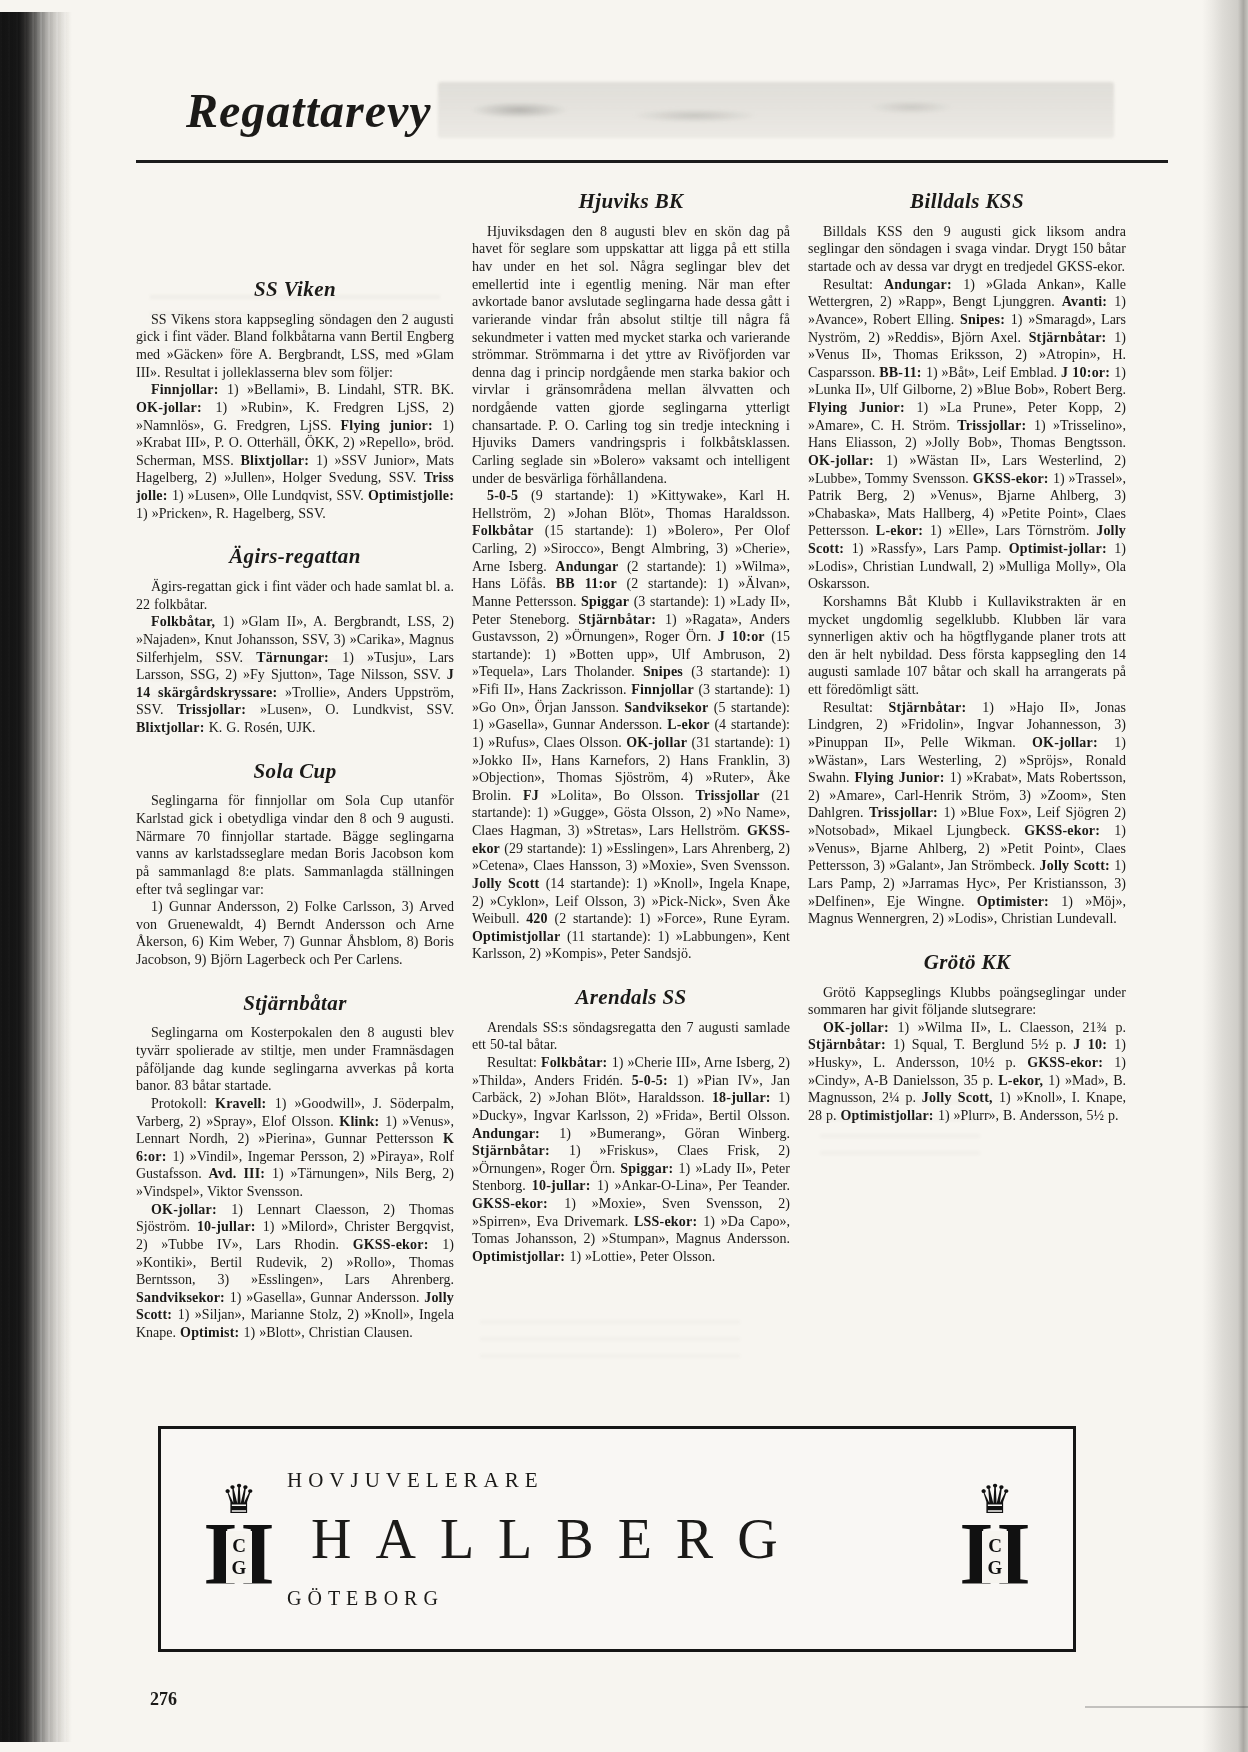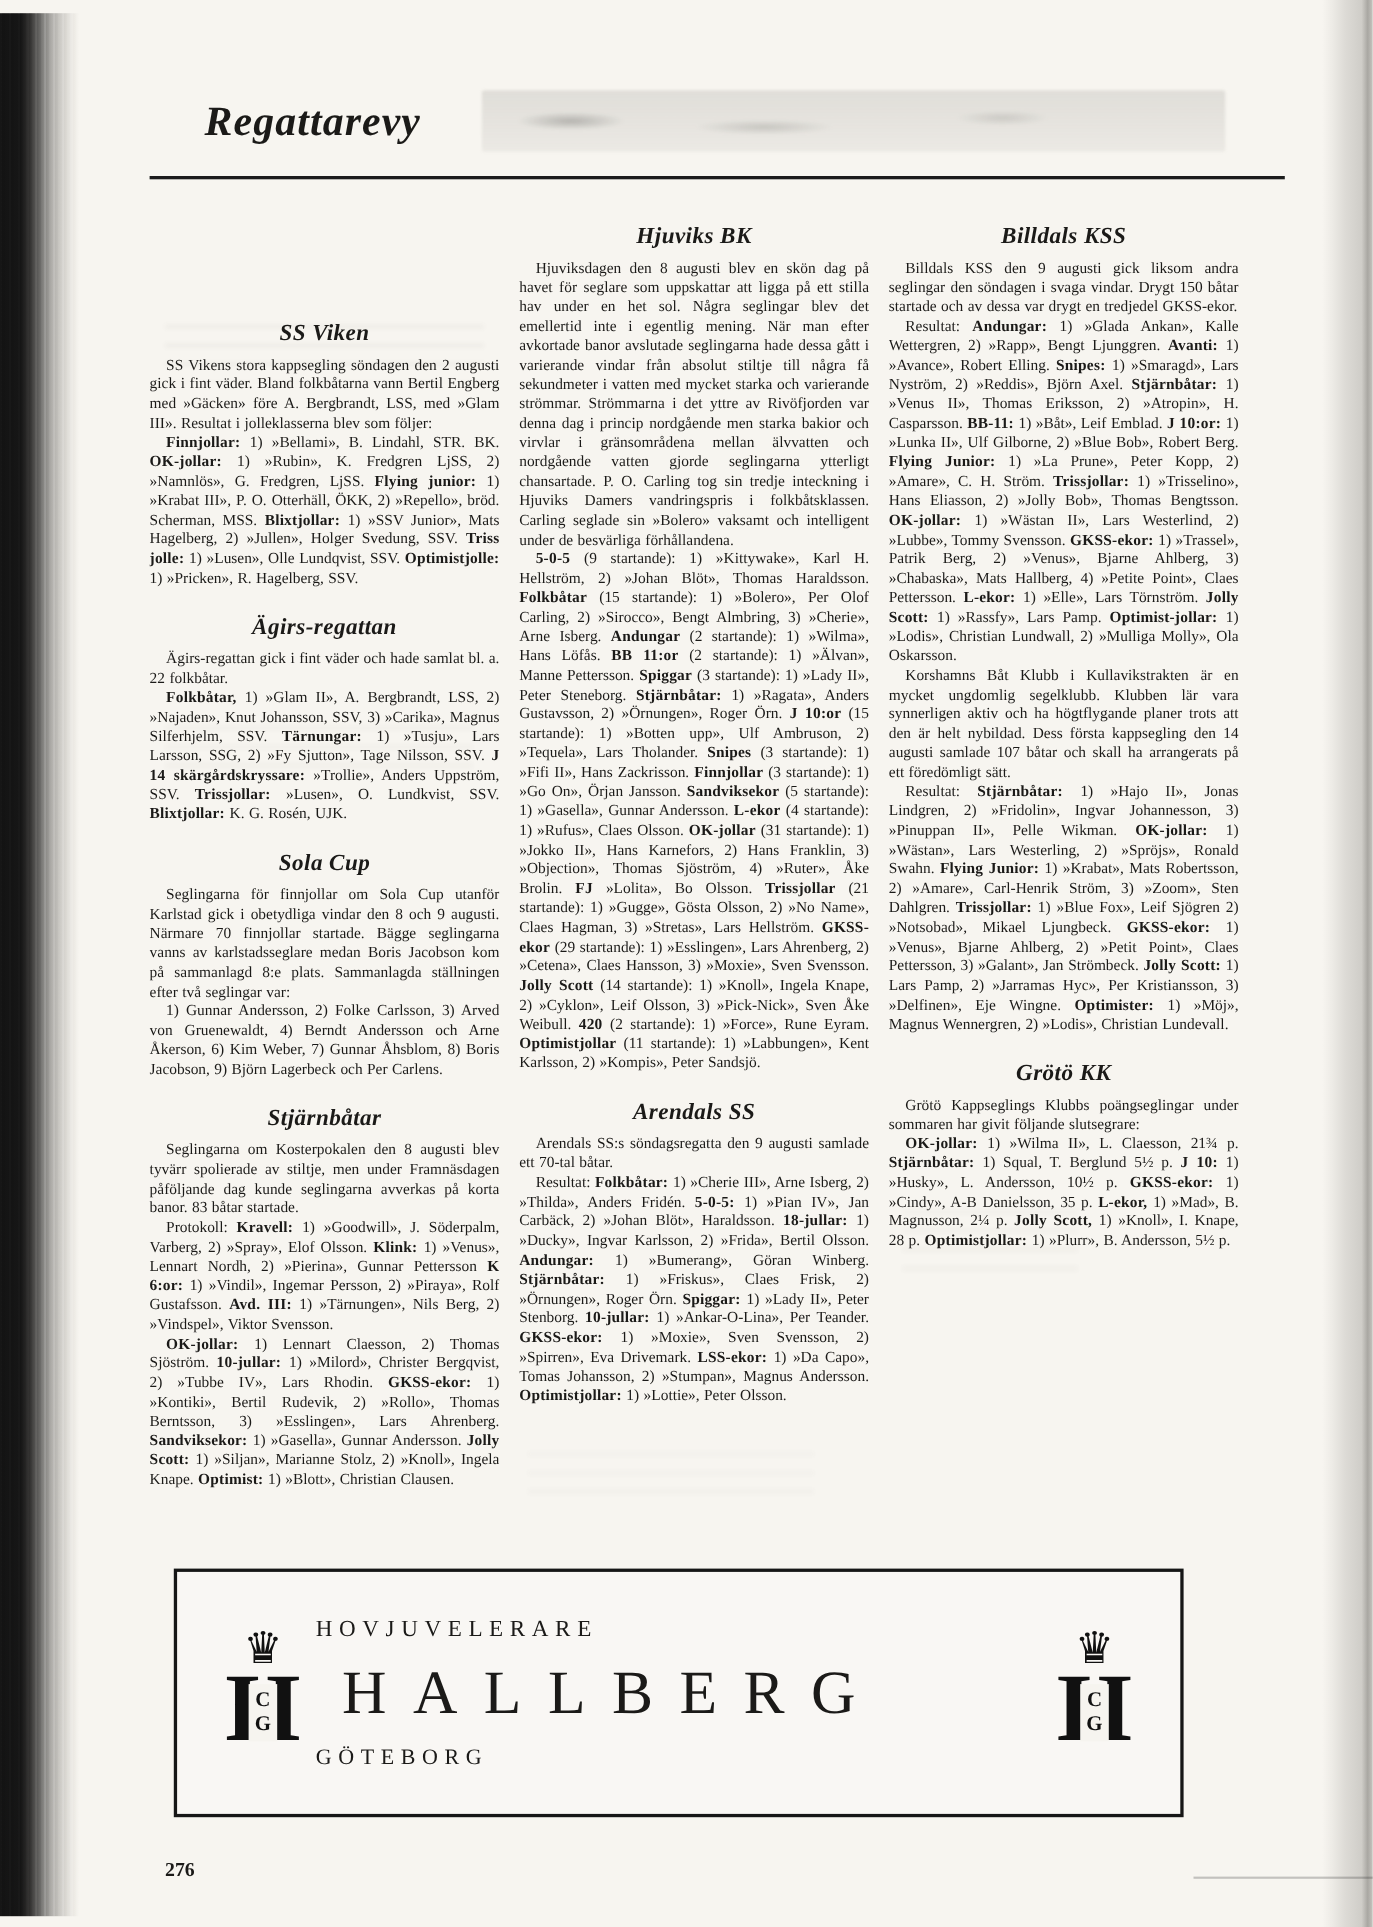--- a/index.html
+++ b/index.html
@@ -40,31 +40,31 @@
   }
   .ghost-patch{
     position:absolute;
     background:repeating-linear-gradient(180deg,rgba(100,98,92,.10) 0 4px,transparent 4px 17px);
     filter:blur(1.8px);
   }
   
   .content{position:absolute;left:136px;top:58px;width:990px;}
   h1.page-title{
     margin:14px 0 0 50px;font-style:italic;font-weight:bold;
-    font-size:38px;line-height:78px;letter-spacing:1px;
+    font-size:48px;line-height:78px;letter-spacing:1px;
   }
   .title-rule{width:1032px;height:3px;background:#1c1c1c;margin-top:10px;}
   .cols{display:flex;gap:18px;margin-top:22px;height:1192px;overflow:hidden;}
   .col{width:318px;overflow:hidden;}
   .col-first{padding-top:88px;}
   h2.sec-h{
     font-size:21px;font-weight:bold;font-style:italic;text-align:center;
     margin:22px 0 9px;white-space:pre-line;line-height:1.18;letter-spacing:.4px;
   }
-  .col > h2.sec-h:first-child{margin-top:17px;}
+  .col > h2.sec-h:first-child{margin-top:4px;}
   p.para{
     margin:0;font-size:14px;line-height:1.26;text-align:justify;
     text-indent:15px;word-spacing:.5px;
   }
   p.para strong{letter-spacing:.2px;}
   
   .ad-box{
     position:absolute;left:158px;top:1426px;width:918px;height:226px;
     border:3px solid #161616;display:flex;align-items:center;
     padding:0 30px;box-sizing:border-box;background:rgba(255,255,255,.25);
@@ -116,21 +116,21 @@
         <h2 class="sec-h">Stjärnbåtar</h2>
         <p class="para"><span>Seglingarna om Kosterpokalen den 8 augusti blev tyvärr spolierade av stiltje, men under Framnäsdagen påföljande dag kunde seglingarna avverkas på korta banor. 83 båtar startade.</span></p>
         <p class="para"><span>Protokoll: </span><strong>Kravell: </strong><span>1) »Goodwill», J. Söderpalm, Varberg, 2) »Spray», Elof Olsson. </span><strong>Klink: </strong><span>1) »Venus», Lennart Nordh, 2) »Pierina», Gunnar Pettersson </span><strong>K 6:or: </strong><span>1) »Vindil», Ingemar Persson, 2) »Piraya», Rolf Gustafsson. </span><strong>Avd. III: </strong><span>1) »Tärnungen», Nils Berg, 2) »Vindspel», Viktor Svensson.</span></p>
         <p class="para"><strong>OK-jollar: </strong><span>1) Lennart Claesson, 2) Thomas Sjöström. </span><strong>10-jullar: </strong><span>1) »Milord», Christer Bergqvist, 2) »Tubbe IV», Lars Rhodin. </span><strong>GKSS-ekor: </strong><span>1) »Kontiki», Bertil Rudevik, 2) »Rollo», Thomas Berntsson, 3) »Esslingen», Lars Ahrenberg. </span><strong>Sandviksekor: </strong><span>1) »Gasella», Gunnar Andersson. </span><strong>Jolly Scott: </strong><span>1) »Siljan», Marianne Stolz, 2) »Knoll», Ingela Knape. </span><strong>Optimist: </strong><span>1) »Blott», Christian Clausen.</span></p>
       </div>
     <div class="col">
         <h2 class="sec-h">Hjuviks BK</h2>
         <p class="para"><span>Hjuviksdagen den 8 augusti blev en skön dag på havet för seglare som uppskattar att ligga på ett stilla hav under en het sol. Några seglingar blev det emellertid inte i egentlig mening. När man efter avkortade banor avslutade seglingarna hade dessa gått i varierande vindar från absolut stiltje till några få sekundmeter i vatten med mycket starka och varierande strömmar. Strömmarna i det yttre av Rivöfjorden var denna dag i princip nordgående men starka bakior och virvlar i gränsområdena mellan älvvatten och nordgående vatten gjorde seglingarna ytterligt chansartade. P. O. Carling tog sin tredje inteckning i Hjuviks Damers vandringspris i folkbåtsklassen. Carling seglade sin »Bolero» vaksamt och intelligent under de besvärliga förhållandena.</span></p>
         <p class="para"><strong>5-0-5 </strong><span>(9 startande): 1) »Kittywake», Karl H. Hellström, 2) »Johan Blöt», Thomas Haraldsson. </span><strong>Folkbåtar </strong><span>(15 startande): 1) »Bolero», Per Olof Carling, 2) »Sirocco», Bengt Almbring, 3) »Cherie», Arne Isberg. </span><strong>Andungar </strong><span>(2 startande): 1) »Wilma», Hans Löfås. </span><strong>BB 11:or </strong><span>(2 startande): 1) »Älvan», Manne Pettersson. </span><strong>Spiggar </strong><span>(3 startande): 1) »Lady II», Peter Steneborg. </span><strong>Stjärnbåtar: </strong><span>1) »Ragata», Anders Gustavsson, 2) »Örnungen», Roger Örn. </span><strong>J 10:or </strong><span>(15 startande): 1) »Botten upp», Ulf Ambruson, 2) »Tequela», Lars Tholander. </span><strong>Snipes </strong><span>(3 startande): 1) »Fifi II», Hans Zackrisson. </span><strong>Finnjollar </strong><span>(3 startande): 1) »Go On», Örjan Jansson. </span><strong>Sandviksekor </strong><span>(5 startande): 1) »Gasella», Gunnar Andersson. </span><strong>L-ekor </strong><span>(4 startande): 1) »Rufus», Claes Olsson. </span><strong>OK-jollar </strong><span>(31 startande): 1) »Jokko II», Hans Karnefors, 2) Hans Franklin, 3) »Objection», Thomas Sjöström, 4) »Ruter», Åke Brolin. </span><strong>FJ </strong><span>»Lolita», Bo Olsson. </span><strong>Trissjollar </strong><span>(21 startande): 1) »Gugge», Gösta Olsson, 2) »No Name», Claes Hagman, 3) »Stretas», Lars Hellström. </span><strong>GKSS-ekor </strong><span>(29 startande): 1) »Esslingen», Lars Ahrenberg, 2) »Cetena», Claes Hansson, 3) »Moxie», Sven Svensson. </span><strong>Jolly Scott </strong><span>(14 startande): 1) »Knoll», Ingela Knape, 2) »Cyklon», Leif Olsson, 3) »Pick-Nick», Sven Åke Weibull. </span><strong>420 </strong><span>(2 startande): 1) »Force», Rune Eyram. </span><strong>Optimistjollar </strong><span>(11 startande): 1) »Labbungen», Kent Karlsson, 2) »Kompis», Peter Sandsjö.</span></p>
         <h2 class="sec-h">Arendals SS</h2>
-        <p class="para"><span>Arendals SS:s söndagsregatta den 9 augusti samlade ett 70-tal båtar.</span></p>
+        <p class="para"><span>Arendals SS:s söndagsregatta den 7 augusti samlade ett 50-tal båtar.</span></p>
         <p class="para"><span>Resultat: </span><strong>Folkbåtar: </strong><span>1) »Cherie III», Arne Isberg, 2) »Thilda», Anders Fridén. </span><strong>5-0-5: </strong><span>1) »Pian IV», Jan Carbäck, 2) »Johan Blöt», Haraldsson. </span><strong>18-jullar: </strong><span>1) »Ducky», Ingvar Karlsson, 2) »Frida», Bertil Olsson. </span><strong>Andungar: </strong><span>1) »Bumerang», Göran Winberg. </span><strong>Stjärnbåtar: </strong><span>1) »Friskus», Claes Frisk, 2) »Örnungen», Roger Örn. </span><strong>Spiggar: </strong><span>1) »Lady II», Peter Stenborg. </span><strong>10-jullar: </strong><span>1) »Ankar-O-Lina», Per Teander. </span><strong>GKSS-ekor: </strong><span>1) »Moxie», Sven Svensson, 2) »Spirren», Eva Drivemark. </span><strong>LSS-ekor: </strong><span>1) »Da Capo», Tomas Johansson, 2) »Stumpan», Magnus Andersson. </span><strong>Optimistjollar: </strong><span>1) »Lottie», Peter Olsson.</span></p>
       </div>
     <div class="col">
         <h2 class="sec-h">Billdals KSS</h2>
         <p class="para"><span>Billdals KSS den 9 augusti gick liksom andra seglingar den söndagen i svaga vindar. Drygt 150 båtar startade och av dessa var drygt en tredjedel GKSS-ekor.</span></p>
         <p class="para"><span>Resultat: </span><strong>Andungar: </strong><span>1) »Glada Ankan», Kalle Wettergren, 2) »Rapp», Bengt Ljunggren. </span><strong>Avanti: </strong><span>1) »Avance», Robert Elling. </span><strong>Snipes: </strong><span>1) »Smaragd», Lars Nyström, 2) »Reddis», Björn Axel. </span><strong>Stjärnbåtar: </strong><span>1) »Venus II», Thomas Eriksson, 2) »Atropin», H. Casparsson. </span><strong>BB-11: </strong><span>1) »Båt», Leif Emblad. </span><strong>J 10:or: </strong><span>1) »Lunka II», Ulf Gilborne, 2) »Blue Bob», Robert Berg. </span><strong>Flying Junior: </strong><span>1) »La Prune», Peter Kopp, 2) »Amare», C. H. Ström. </span><strong>Trissjollar: </strong><span>1) »Trisselino», Hans Eliasson, 2) »Jolly Bob», Thomas Bengtsson. </span><strong>OK-jollar: </strong><span>1) »Wästan II», Lars Westerlind, 2) »Lubbe», Tommy Svensson. </span><strong>GKSS-ekor: </strong><span>1) »Trassel», Patrik Berg, 2) »Venus», Bjarne Ahlberg, 3) »Chabaska», Mats Hallberg, 4) »Petite Point», Claes Pettersson. </span><strong>L-ekor: </strong><span>1) »Elle», Lars Törnström. </span><strong>Jolly Scott: </strong><span>1) »Rassfy», Lars Pamp. </span><strong>Optimist-jollar: </strong><span>1) »Lodis», Christian Lundwall, 2) »Mulliga Molly», Ola Oskarsson.</span></p>
         <p class="para"><span>Korshamns Båt Klubb i Kullavikstrakten är en mycket ungdomlig segelklubb. Klubben lär vara synnerligen aktiv och ha högtflygande planer trots att den är helt nybildad. Dess första kappsegling den 14 augusti samlade 107 båtar och skall ha arrangerats på ett föredömligt sätt.</span></p>
         <p class="para"><span>Resultat: </span><strong>Stjärnbåtar: </strong><span>1) »Hajo II», Jonas Lindgren, 2) »Fridolin», Ingvar Johannesson, 3) »Pinuppan II», Pelle Wikman. </span><strong>OK-jollar: </strong><span>1) »Wästan», Lars Westerling, 2) »Spröjs», Ronald Swahn. </span><strong>Flying Junior: </strong><span>1) »Krabat», Mats Robertsson, 2) »Amare», Carl-Henrik Ström, 3) »Zoom», Sten Dahlgren. </span><strong>Trissjollar: </strong><span>1) »Blue Fox», Leif Sjögren 2) »Notsobad», Mikael Ljungbeck. </span><strong>GKSS-ekor: </strong><span>1) »Venus», Bjarne Ahlberg, 2) »Petit Point», Claes Pettersson, 3) »Galant», Jan Strömbeck. </span><strong>Jolly Scott: </strong><span>1) Lars Pamp, 2) »Jarramas Hyc», Per Kristiansson, 3) »Delfinen», Eje Wingne. </span><strong>Optimister: </strong><span>1) »Möj», Magnus Wennergren, 2) »Lodis», Christian Lundevall.</span></p>
         <h2 class="sec-h">Grötö  KK</h2>
         <p class="para"><span>Grötö Kappseglings Klubbs poängseglingar under sommaren har givit följande slutsegrare:</span></p>

